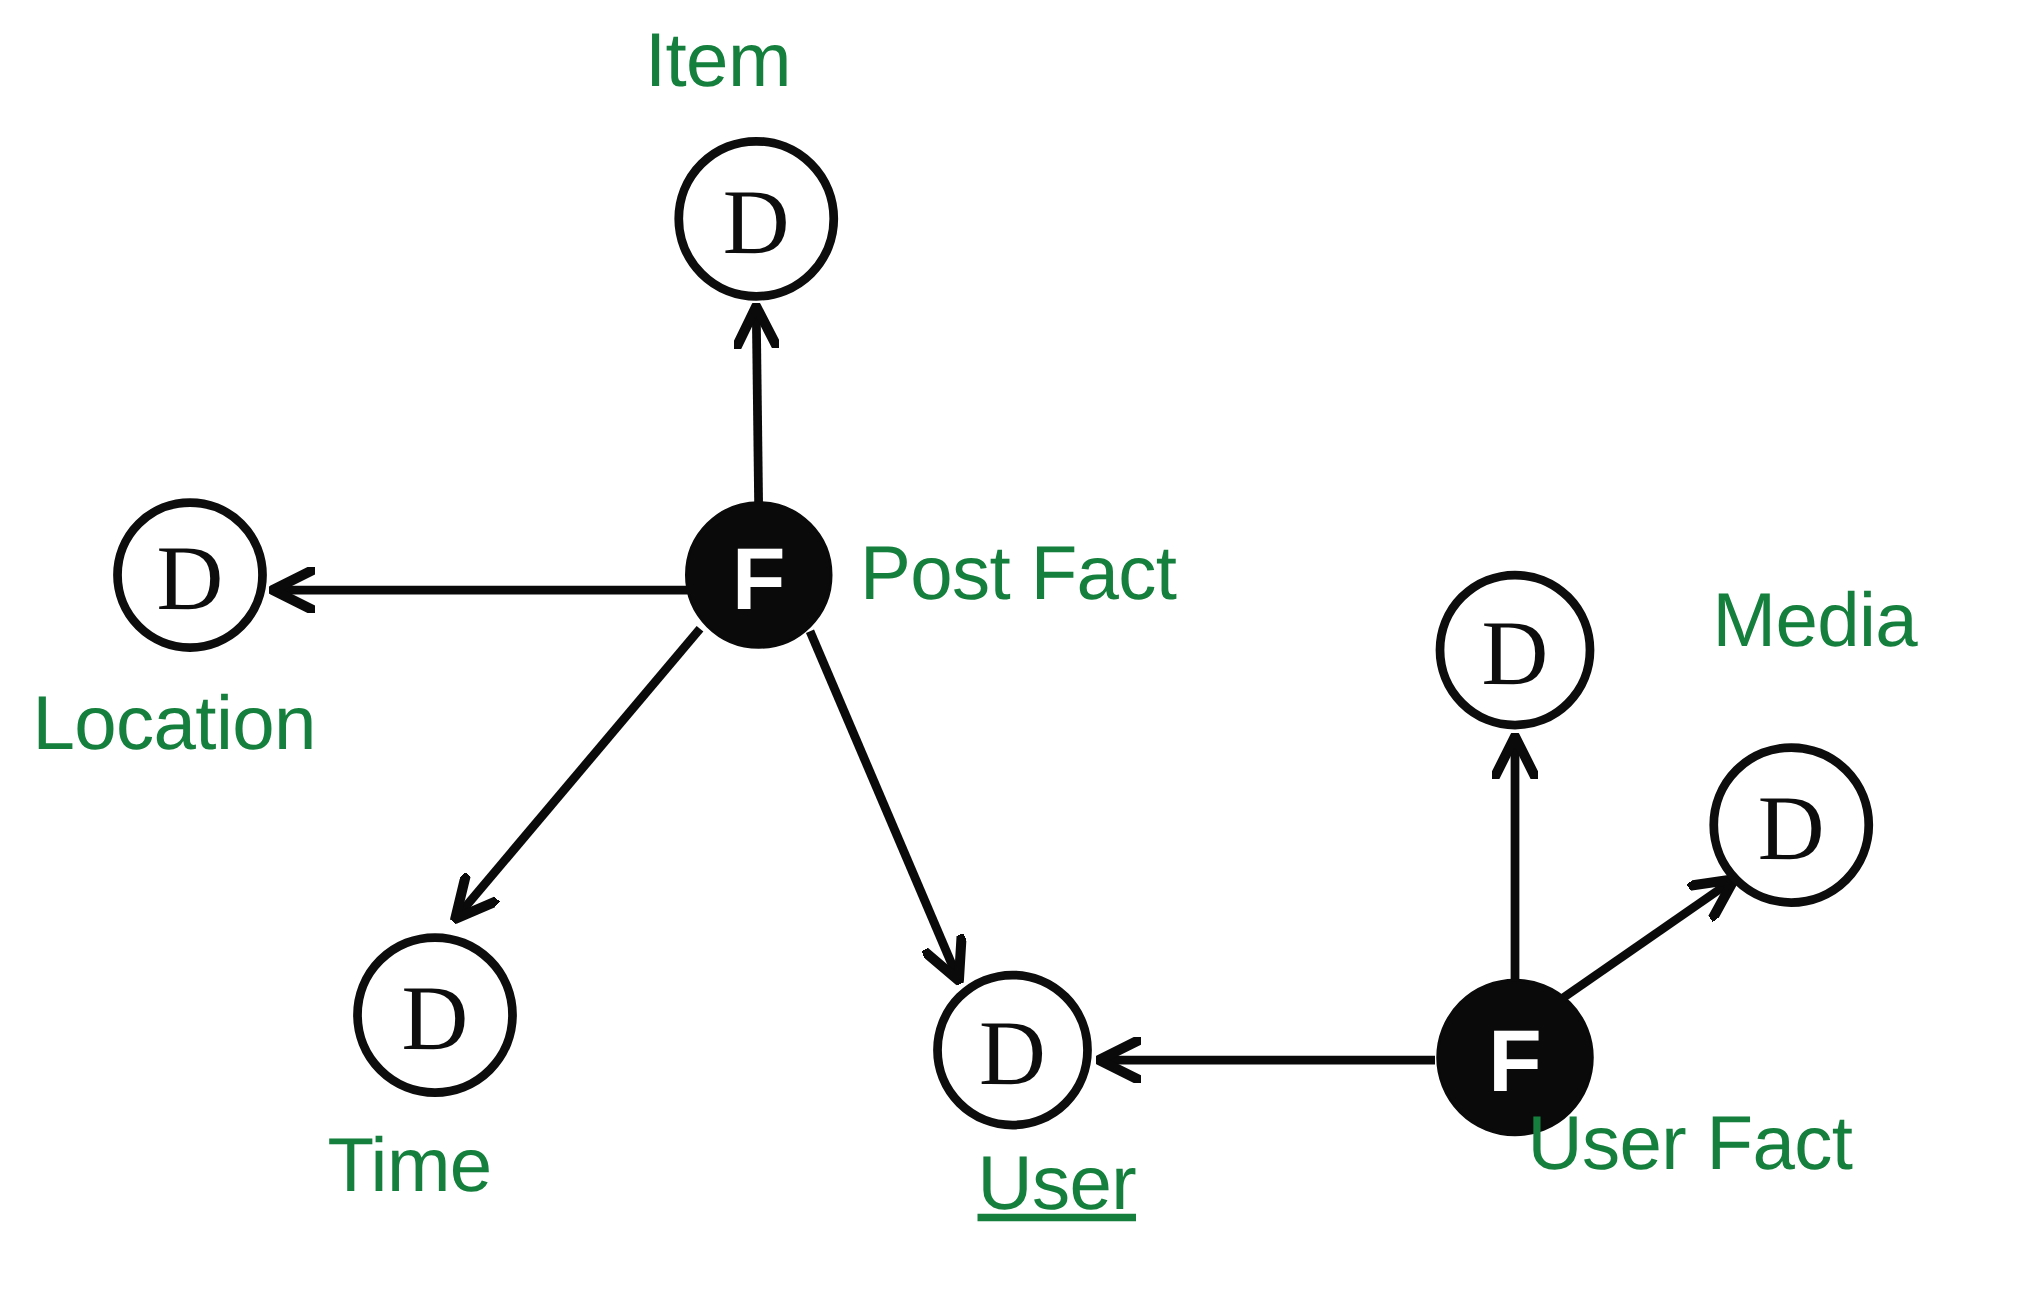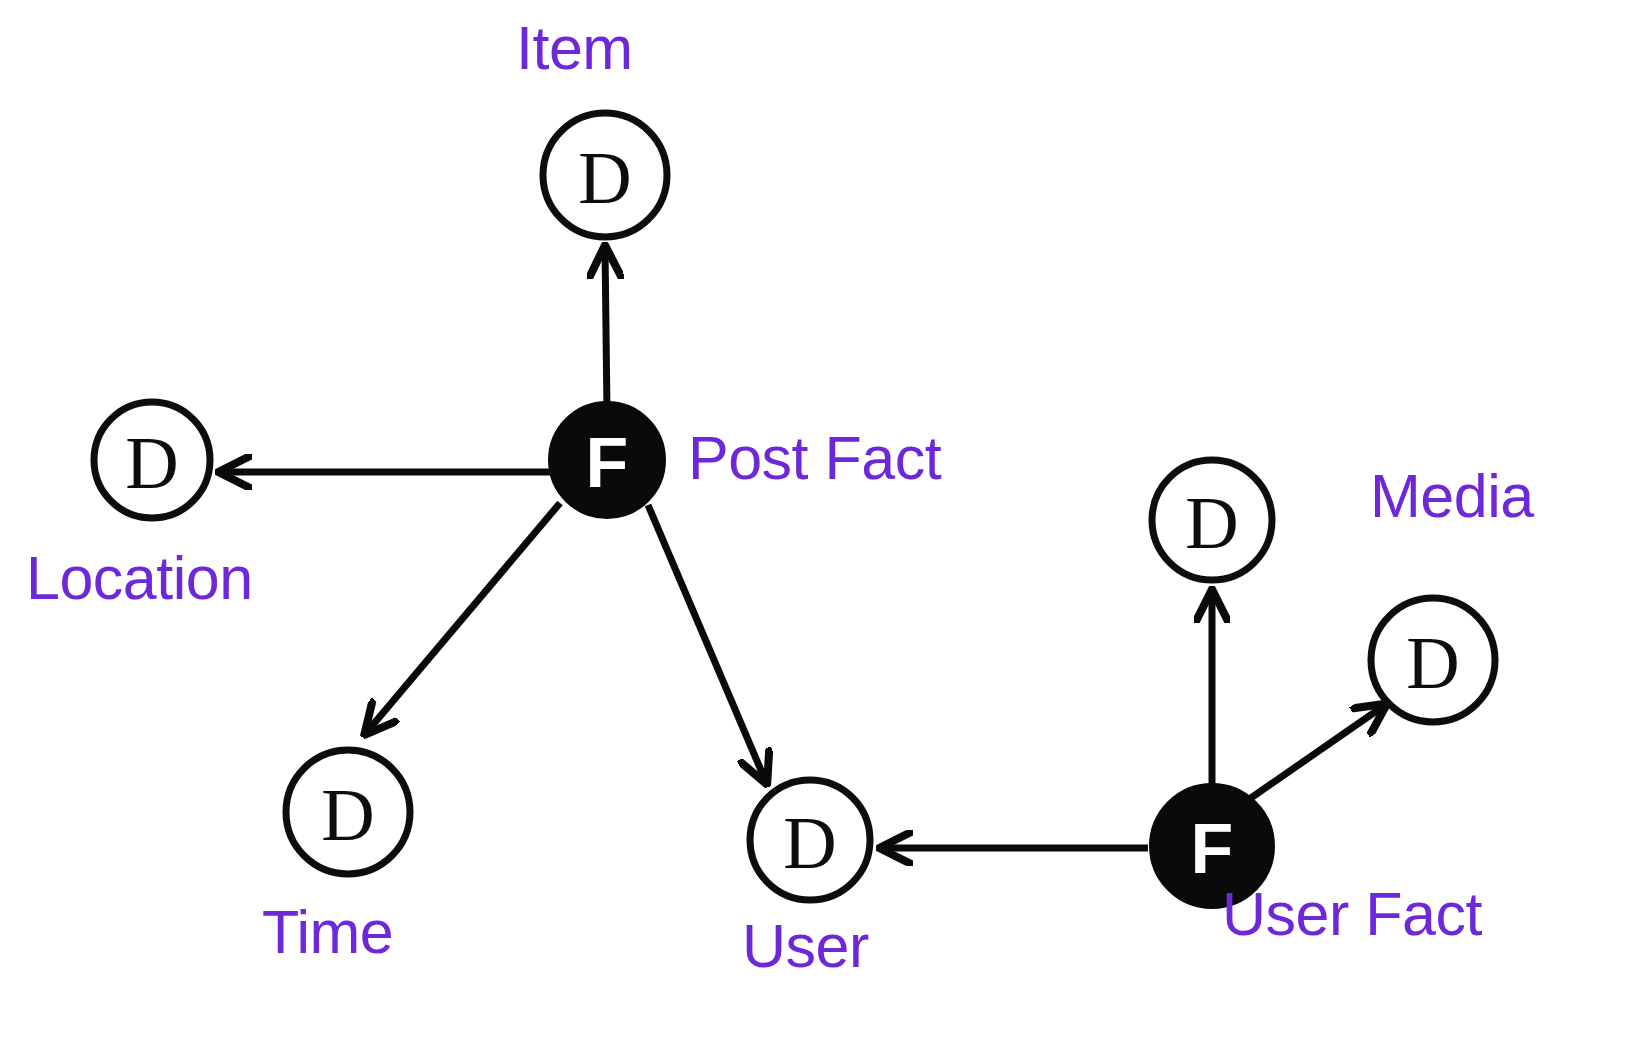--- a/index.html
+++ b/index.html
@@ -54,21 +54,21 @@
   }
   .edge-line {
     stroke: #0a0a0a;
     stroke-width: 7;
     fill: none;
   }
   .node-label {
     position: absolute;
     font-family: "Liberation Sans", sans-serif;
     font-size: 61px;
-    color: #6d28d9;
+    color: #15803d;
     line-height: 1;
     white-space: nowrap;
     letter-spacing: -0.5px;
   }
 </style>
 </head>
 <body>
 
 <div id="canvas">
 
@@ -133,20 +133,20 @@
   </svg>
 
   <div class="node-label" style="left:516px; top:18px;">Item</div>
 
   <div class="node-label" style="left:26px; top:548px;">Location</div>
 
   <div class="node-label" style="left:688px; top:428px;">Post Fact</div>
 
   <div class="node-label" style="left:262px; top:866px;margin-top:36px;">Time</div>
 
-  <div class="node-label" style="left:742px; top:916px;">User</div>
+  <div class="node-label" style="left:782px; top:916px;text-decoration:underline;">User</div>
 
 
   <div class="node-label" style="left:1222px; top:884px;">User Fact</div>
 
   <div class="node-label" style="left:1370px; top:466px;">Media</div>
 
 </div>
 
 </body></html>

